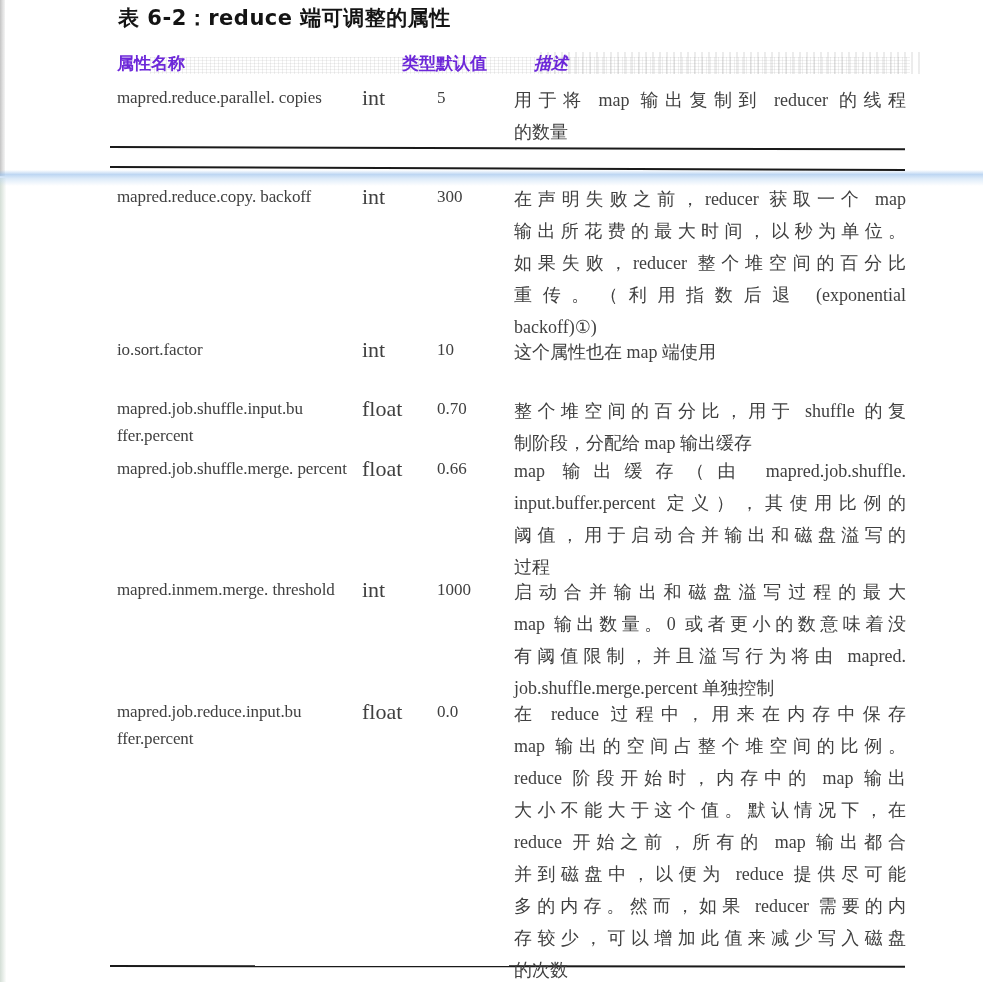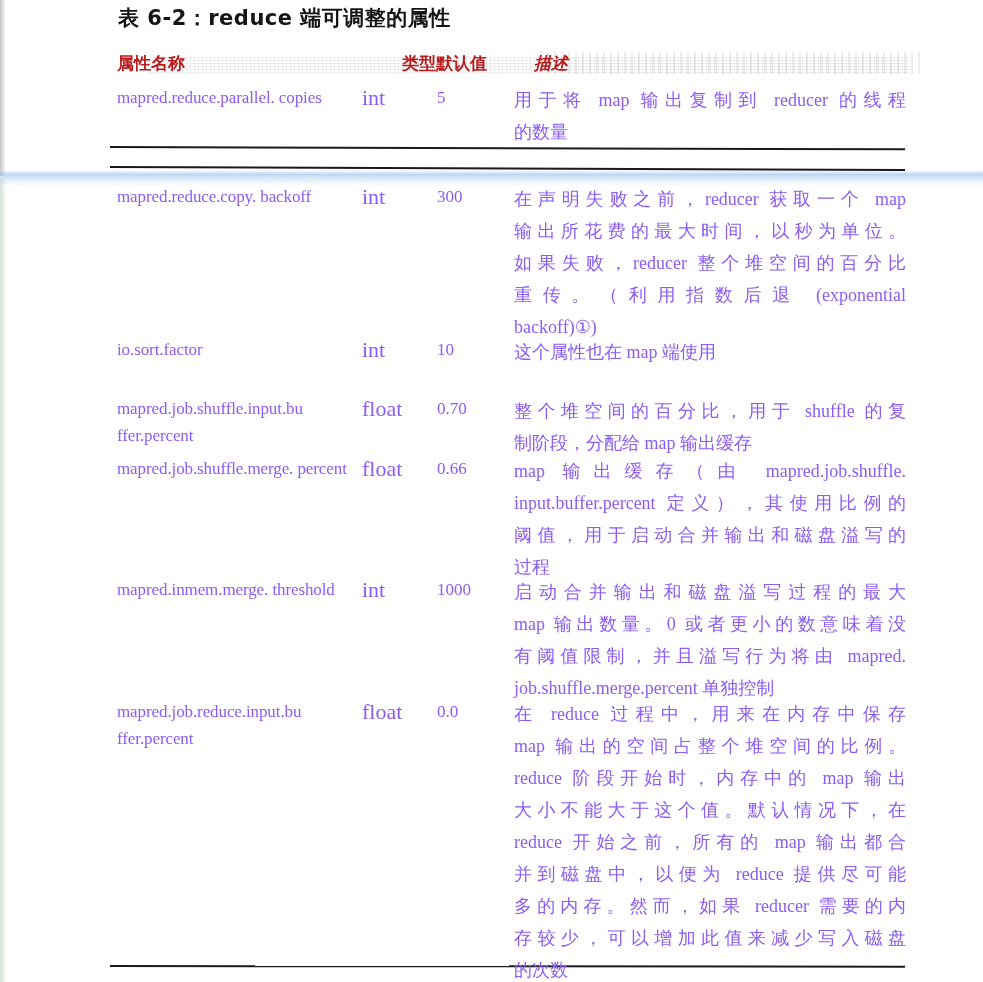--- a/index.html
+++ b/index.html
@@ -95,34 +95,34 @@
     white-space: nowrap;
   }
 
   
   .col-headers { position: absolute; left: 0; top: 52px; width: 983px; height: 24px; }
   .col-headers .h {
     position: absolute;
     font-family: "DejaVu Sans", "Liberation Sans", sans-serif;
     font-size: 17px;
     font-weight: 700;
-    color: #b91c1c;
+    color: #6d28d9;
     white-space: nowrap;
   }
   .h-name { left: 117px; top: 0; }
   .h-type { left: 362px; top: 0; padding-left: 40px; }
   .h-default { left: 436px; top: 0; }
   .h-desc { left: 534px; top: 0; font-style: italic; }
 
   
   .row { position: absolute; left: 0; width: 983px; }
   .cell {
     position: absolute;
     font-family: "Liberation Serif", "DejaVu Serif", serif;
-    color: #8b5cf6;
+    color: #404040;
   }
   .c-name {
     left: 117px;
     width: 240px;
     font-size: 17px;
     line-height: 27px;
     letter-spacing: -0.1px;
   }
   .c-type {
     left: 362px;

